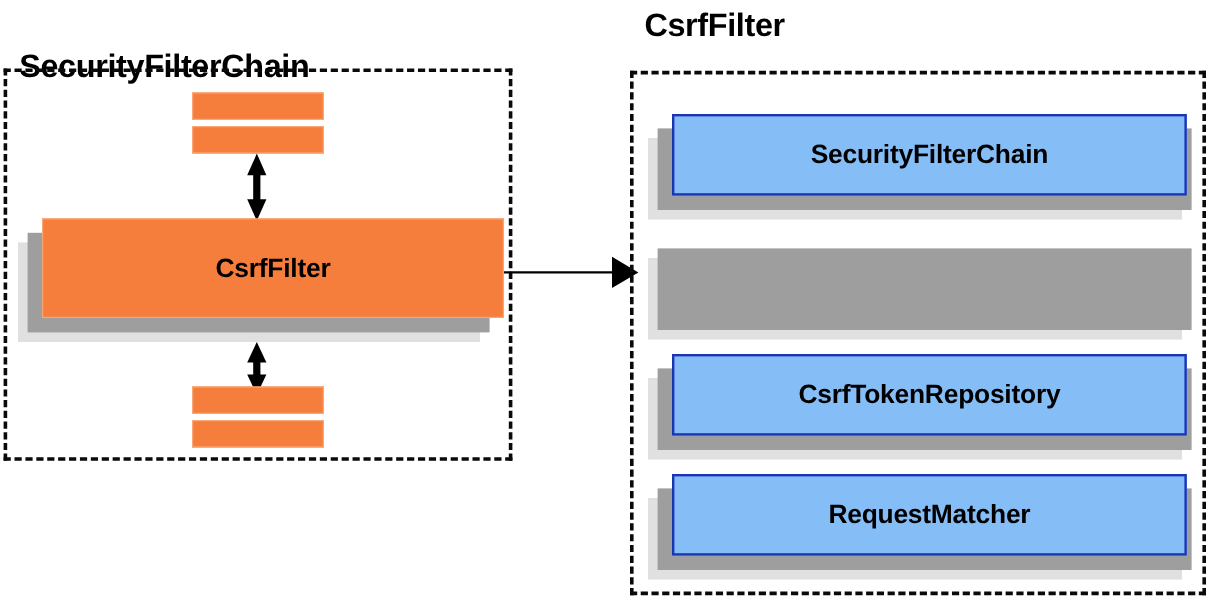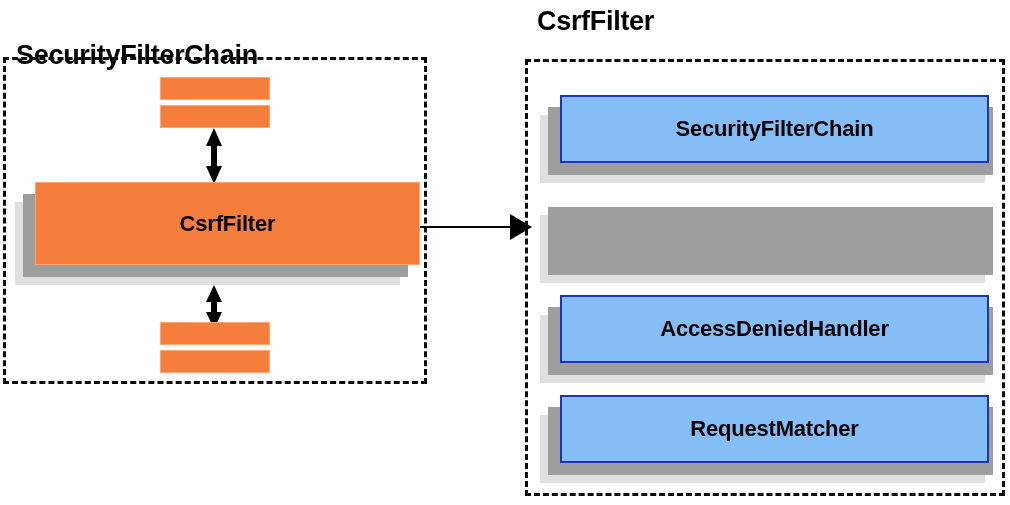--- a/index.html
+++ b/index.html
@@ -158,20 +158,20 @@
 </div>
 
 <div class="shadow-box blue-box" id="blue-1">
   <div class="sh-light"></div>
   <div class="sh-dark"></div>
 </div>
 
 <div class="shadow-box blue-box" id="blue-2">
   <div class="sh-light"></div>
   <div class="sh-dark"></div>
-  <div class="face">AccessDeniedHandler</div>
+  <div class="face">CsrfTokenRepository</div>
 </div>
 
 <div class="shadow-box blue-box" id="blue-3">
   <div class="sh-light"></div>
   <div class="sh-dark"></div>
   <div class="face">RequestMatcher</div>
 </div>
 
 </body></html>

